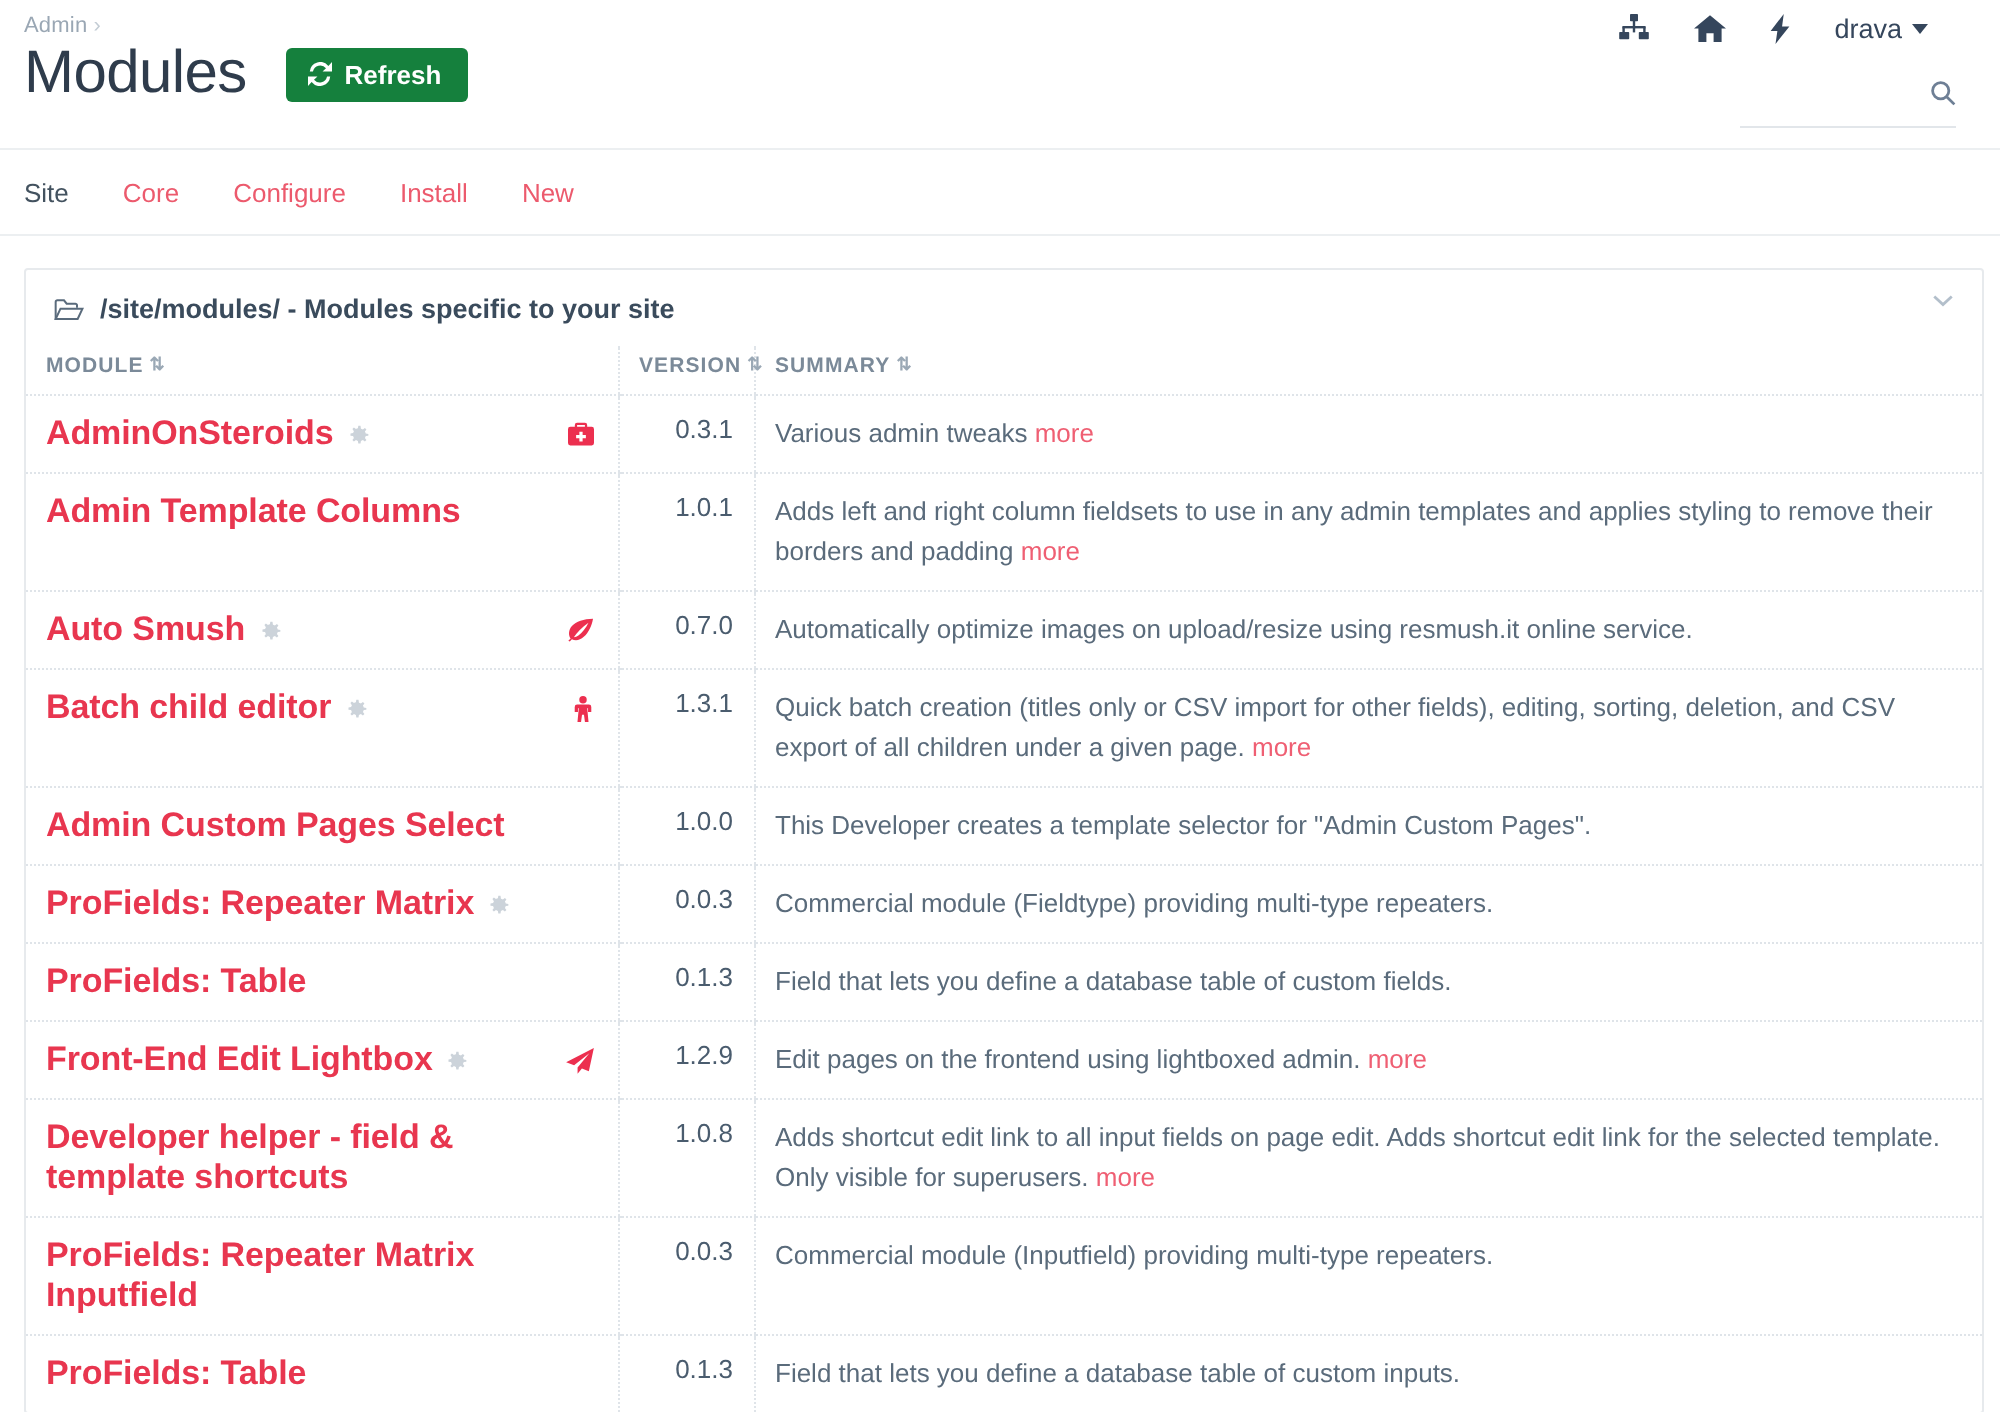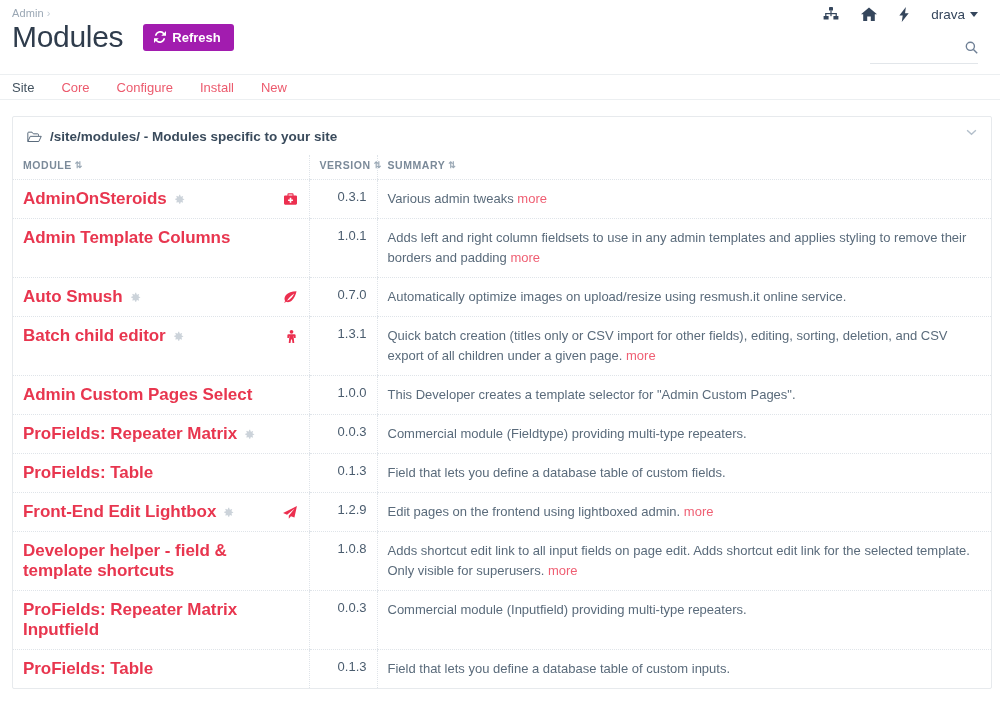--- a/index.html
+++ b/index.html
@@ -39,36 +39,36 @@
     font-weight: 400;
     color: #2f3c4c;
     letter-spacing: -0.3px;
     line-height: 34px;
     margin: 0;
   }
   .btn-refresh {
     display: inline-flex;
     align-items: center;
     gap: 6px;
-    background: #a21caf;
+    background: #15803d;
     color: #fff;
     border: none;
     border-radius: 3px;
     font-size: 13px;
     font-weight: 700;
     padding: 7px 13px 7px 11px;
     cursor: pointer;
     line-height: 1;
   }
   .btn-refresh svg { display:block; }
 
   
   .top-nav {
     position: absolute;
-    top: 7px; right: 22px;
+    top: 7px; right: 36px;
     display: flex;
     align-items: flex-end;
     gap: 22px;
     font-size: 13px;
   }
   .top-nav .ticon { color: #35465c; display:flex; align-items:center; }
   .top-nav .user {
     color: #35465c;
     display: inline-flex;
     align-items: center;
@@ -103,21 +103,21 @@
     color: #354b60;
     padding: 0;
     height: 18px;
   }
   .search-icon { color: #6e7f95; margin-left: 2px; }
 
   
   .tabbar {
     border-top: 1px solid #eceff1;
     border-bottom: 1px solid #eceff1;
-    height: 26px;
+    height: 44px;
     display: flex;
     align-items: center;
     padding-left: 12px;
     gap: 0;
   }
   .tabbar .tab {
     font-size: 13px;
     color: #ec5a6d;
     padding: 0 17px 0 0;
     margin-right: 10px;

